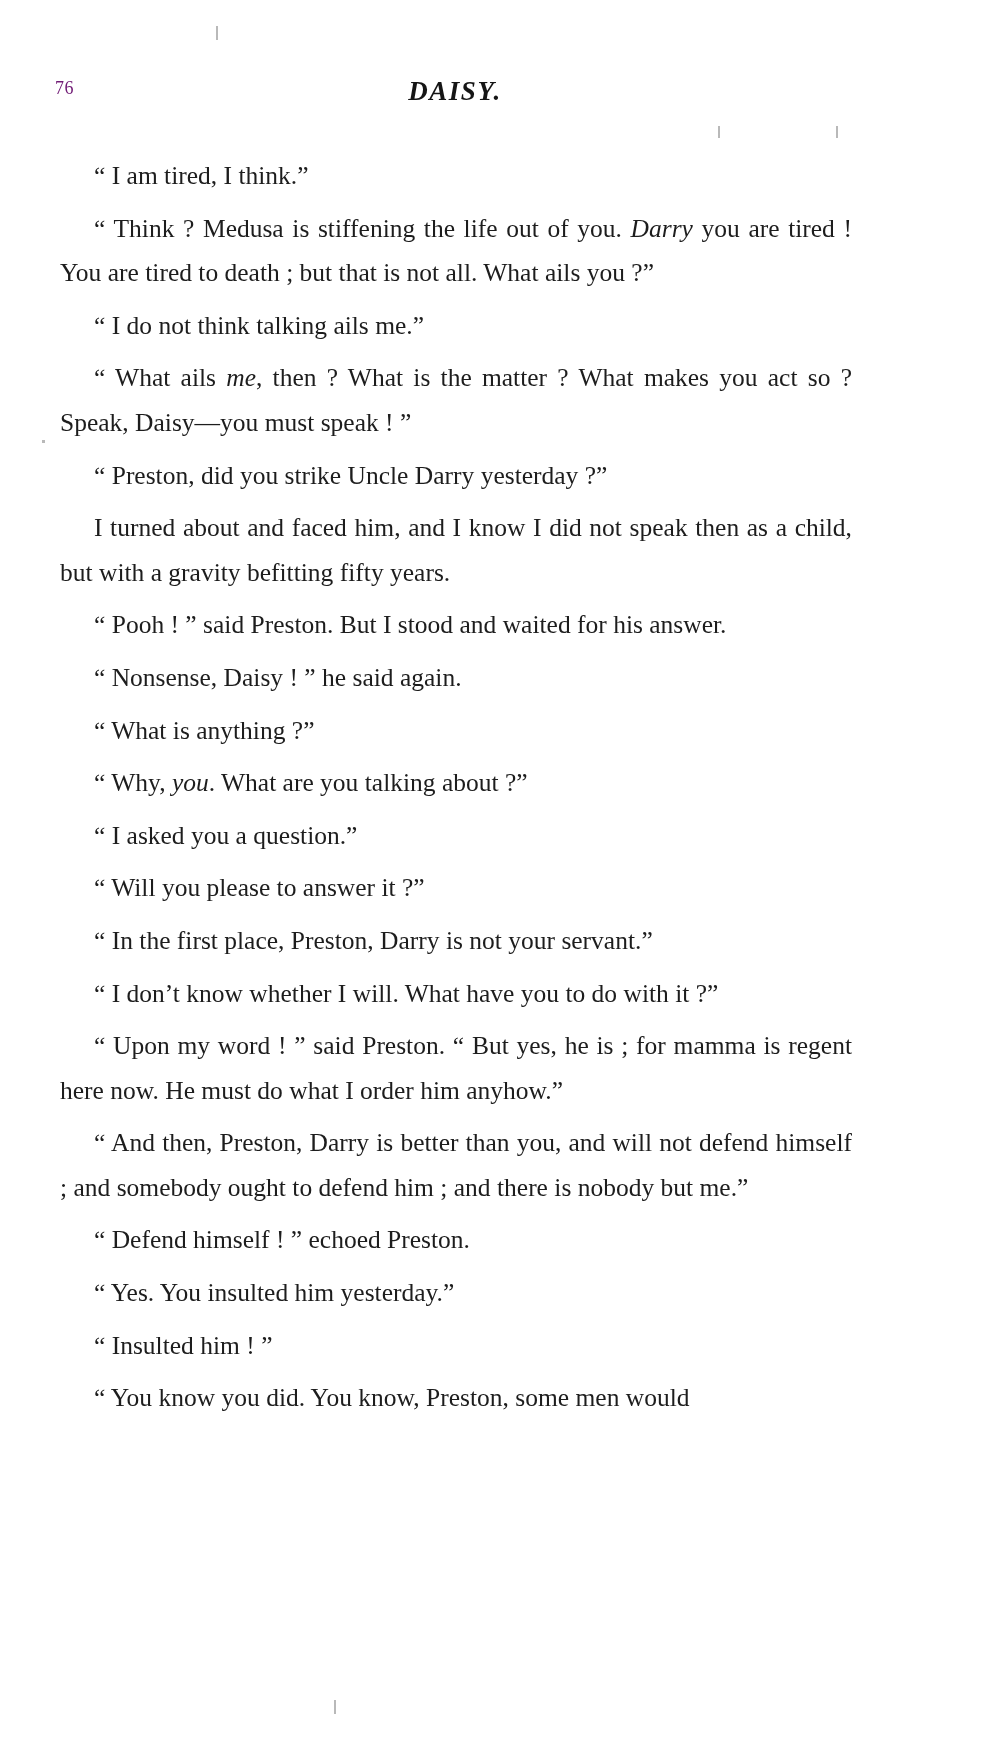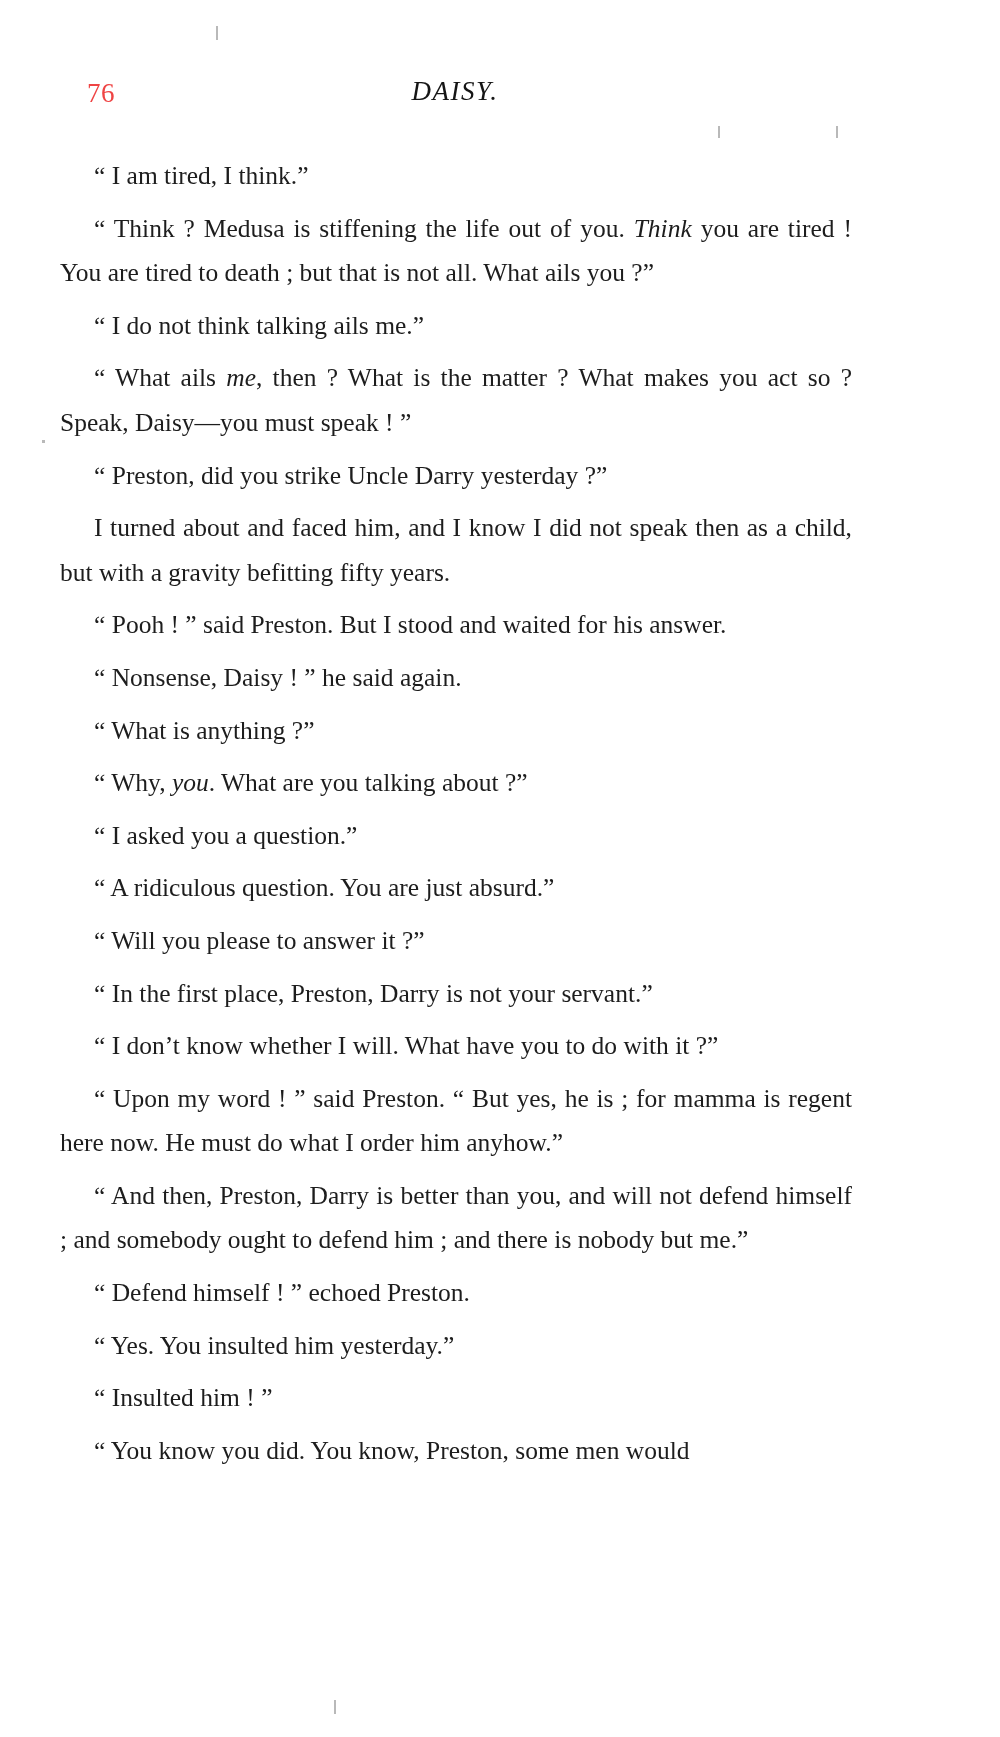--- a/index.html
+++ b/index.html
@@ -27,33 +27,32 @@
     position: absolute;
     top: 78px;
     left: 55px;
     width: 800px;
     height: 40px;
   }
   .folio {
     position: absolute;
     left: 0;
     top: 0;
-    font-size: 27px;
+    font-size: 18px;
     letter-spacing: 0.5px;
-    color: #ef4444;
-    margin-left: 32px;
+    color: #701a75;
   }
   .running-title {
     position: absolute;
     left: 0;
     top: -2px;
     width: 800px;
     text-align: center;
     font-style: italic;
-    font-weight: normal;
+    font-weight: bold;
     font-size: 27px;
     letter-spacing: 1.5px;
     color: #151515;
   }
   .body-text {
     position: absolute;
     top: 146px;
     left: 52px;
     width: 808px;
     font-size: 25.5px;
@@ -85,31 +84,30 @@
   <div class="tick-top" style="left:334px; top:1700px; width:2px; height:14px;"></div>
   <div class="tick-top" style="left:42px; top:440px; width:3px; height:3px;"></div>
 
   <div class="header">
     <span class="folio">76</span>
     <span class="running-title">DAISY.</span>
   </div>
 
   <div class="body-text">
     <p>“ I am tired, I think.”</p>
-    <p>“ Think ?   Medusa is stiffening the life out of you.   <em>Think</em> you are tired !   You are tired to death ; but that is not all. What ails you ?”</p>
+    <p>“ Think ?   Medusa is stiffening the life out of you.   <em>Darry</em> you are tired !   You are tired to death ; but that is not all. What ails you ?”</p>
     <p>“ I do not think talking ails me.”</p>
     <p>“ What ails <em>me</em>, then ?   What is the matter ?   What makes you act so ?   Speak, Daisy—you must speak ! ”</p>
     <p>“ Preston, did you strike Uncle Darry yesterday ?”</p>
     <p>I turned about and faced him, and I know I did not speak then as a child, but with a gravity befitting fifty years.</p>
     <p>“ Pooh ! ” said Preston.   But I stood and waited for his answer.</p>
     <p>“ Nonsense, Daisy ! ” he said again.</p>
     <p>“ What is anything ?”</p>
     <p>“ Why, <em>you</em>.   What are you talking about ?”</p>
     <p>“ I asked you a question.”</p>
-    <p>“ A ridiculous question.   You are just absurd.”</p>
     <p>“ Will you please to answer it ?”</p>
     <p>“ In the first place, Preston, Darry is not your servant.”</p>
     <p>“ I don’t know whether I will.   What have you to do with it ?”</p>
     <p>“ Upon my word ! ” said Preston.   “ But yes, he is ; for mamma is regent here now.   He must do what I order him anyhow.”</p>
     <p>“ And then, Preston, Darry is better than you, and will not defend himself ; and somebody ought to defend him ; and there is nobody but me.”</p>
     <p>“ Defend himself ! ” echoed Preston.</p>
     <p>“ Yes.   You insulted him yesterday.”</p>
     <p>“ Insulted him ! ”</p>
     <p>“ You know you did.   You know, Preston, some men would</p>
   </div>

